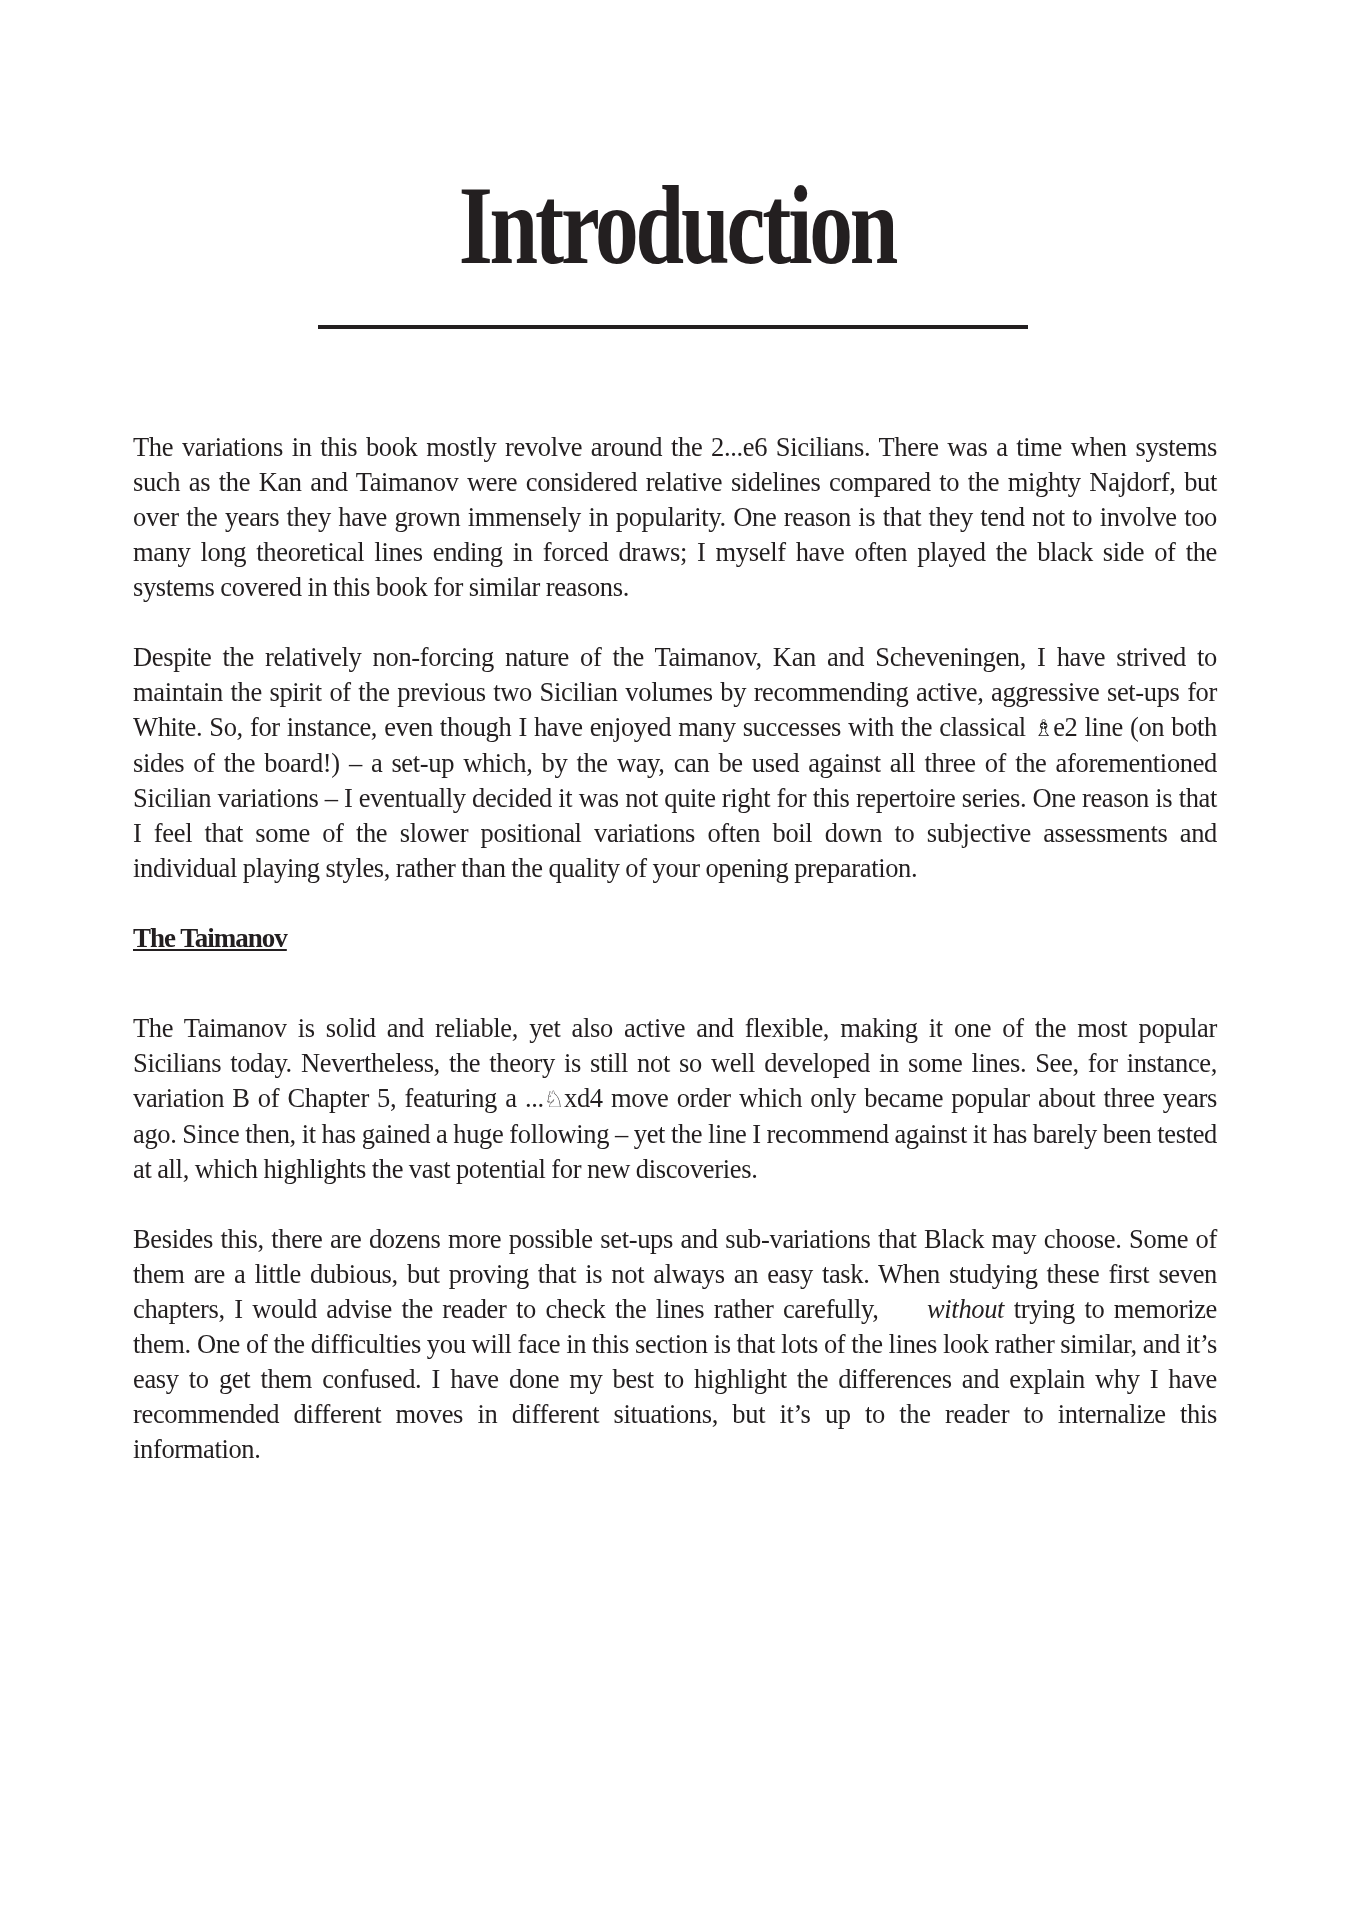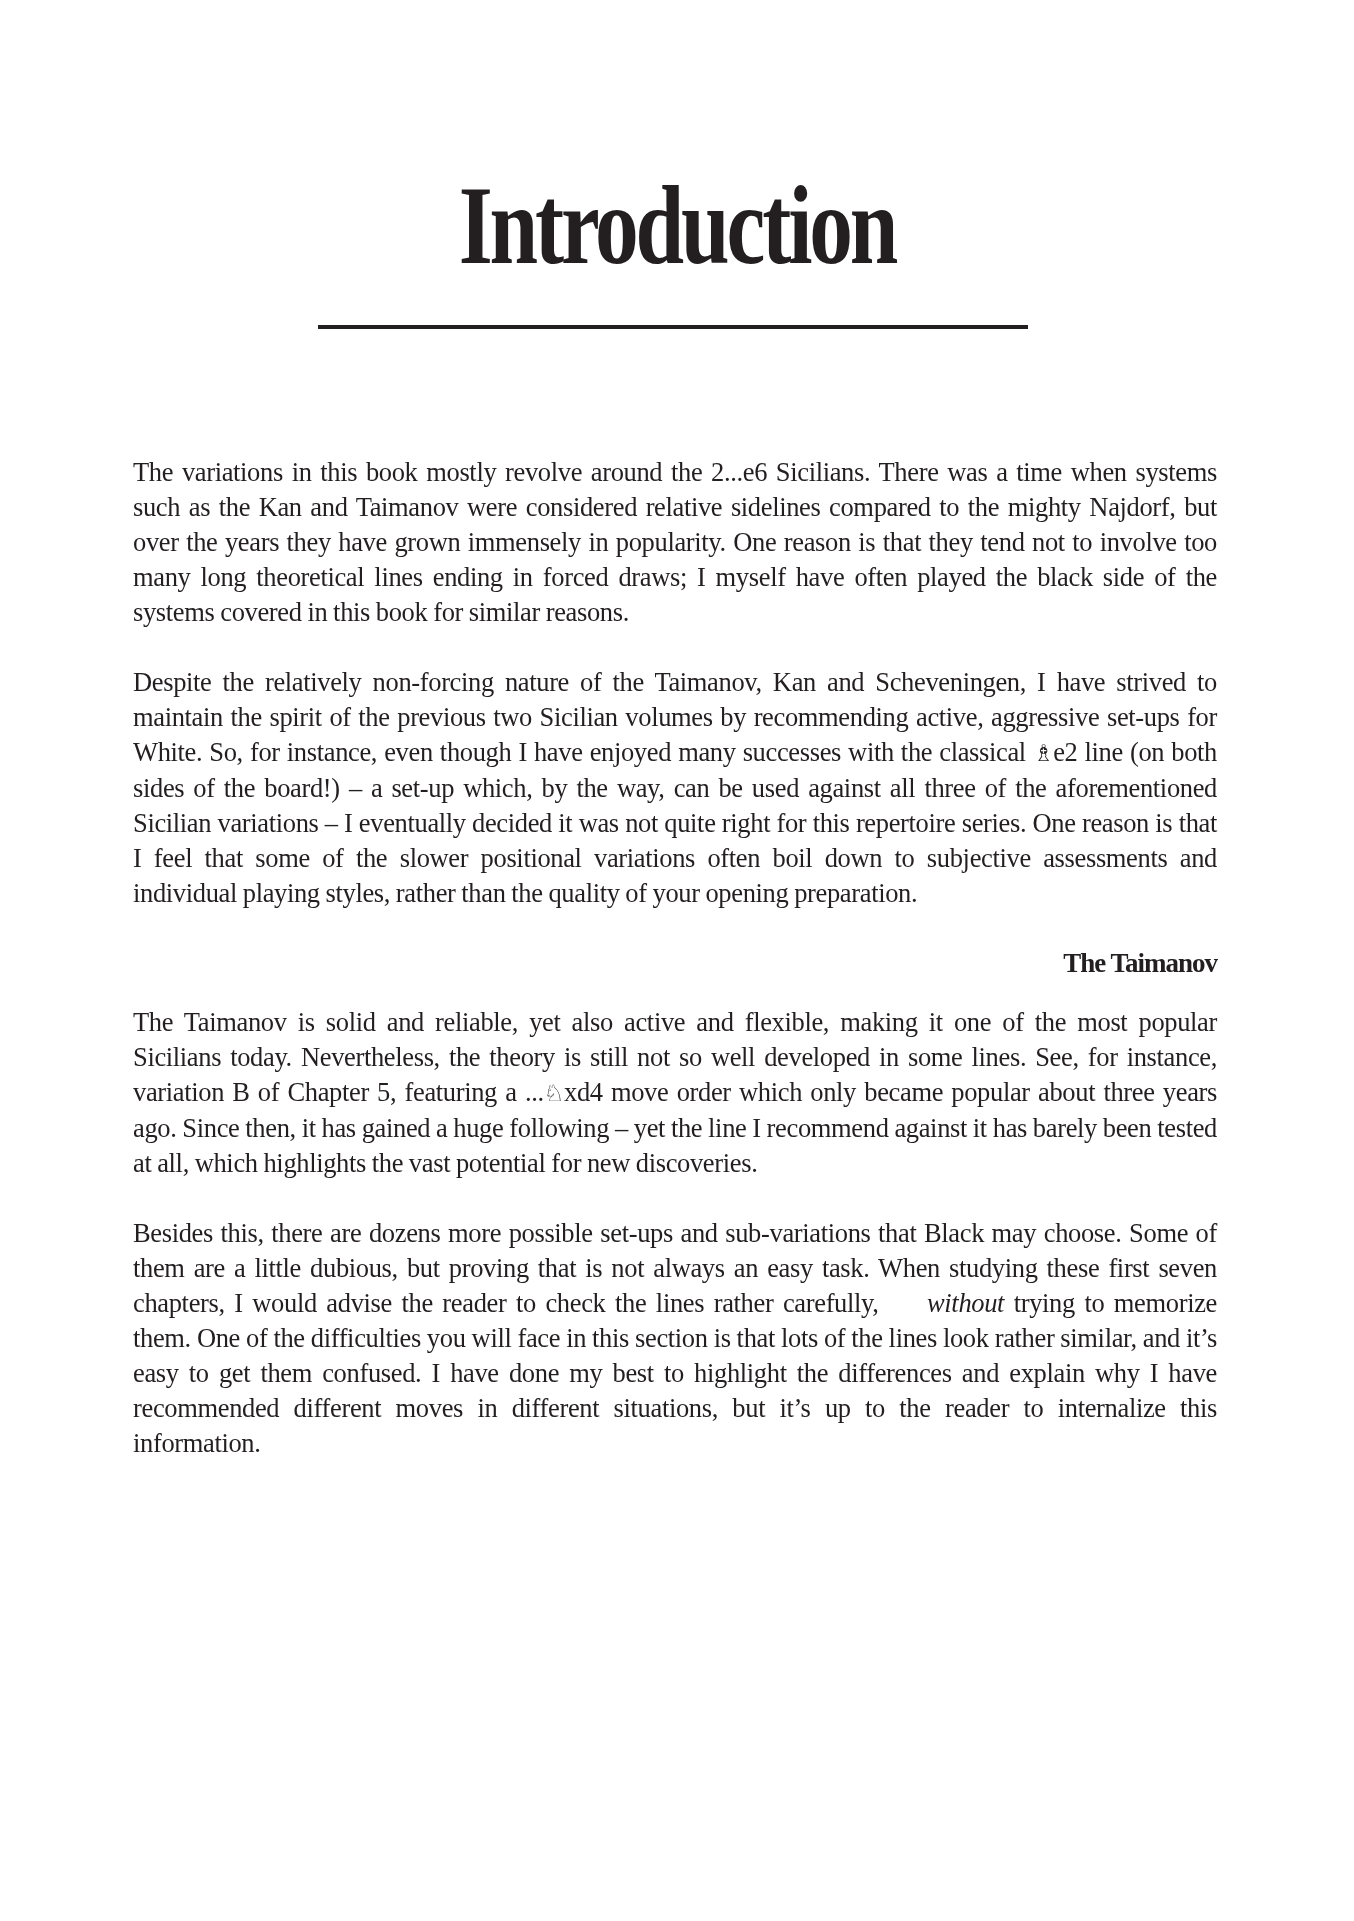--- a/index.html
+++ b/index.html
@@ -41,38 +41,39 @@
       left: 318px;
       width: 710px;
       top: 325px;
       height: 4px;
       background: #231f20;
     }
     .body-text {
       position: absolute;
       left: 133px;
       width: 1084px;
-      top: 455px;
+      top: 430px;
     }
     .para {
       margin: 0 0 35px 0;
       font-size: 26.5px;
       line-height: 35px;
       text-align: justify;
       text-align-last: left;
       letter-spacing: -0.35px;
       word-spacing: -0.5px;
     }
     .section-heading {
-      margin: 0 0 24px 0;
-      text-align: right;
+      margin: 0 0 55px 0;
+      text-align: left;
       font-weight: bold;
       font-size: 27px;
       line-height: 35px;
       letter-spacing: -1px;
+      text-decoration: underline;
     }
     .chess-glyph {
       font-family: "DejaVu Sans", sans-serif;
       font-size: 23px;
       font-weight: normal;
     }
     em { font-style: italic; margin-left: 39px; }
   </style>
 </head>
 <body>

